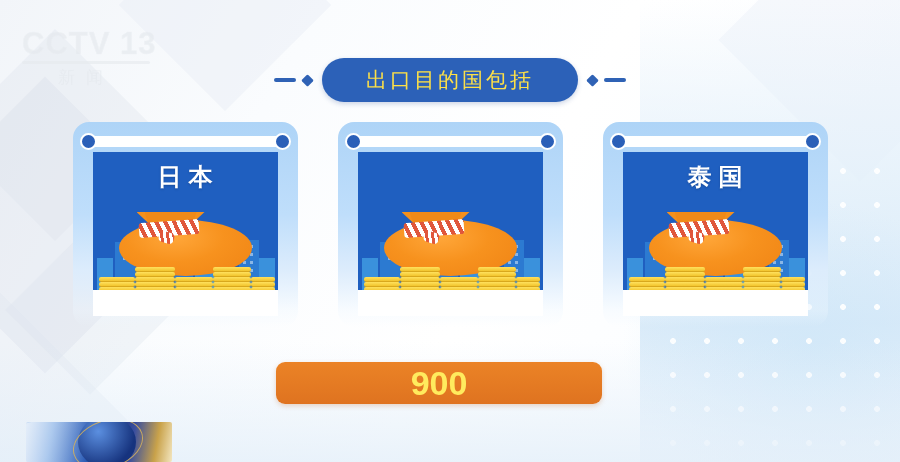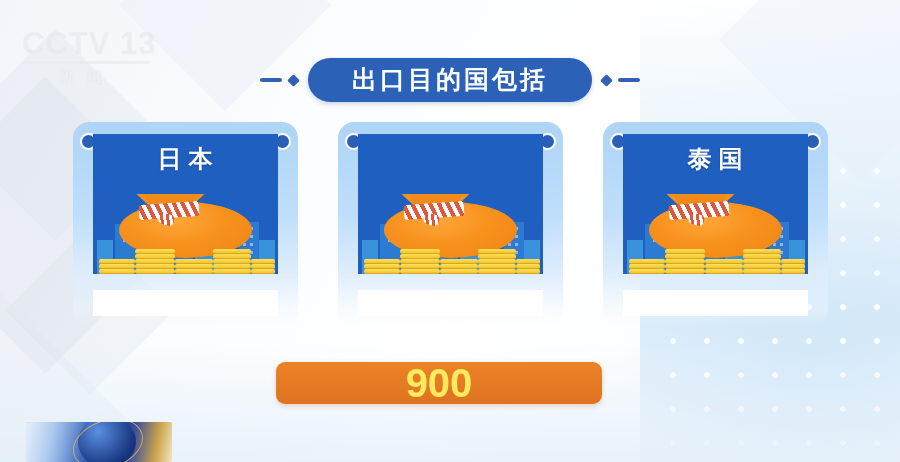--- a/index.html
+++ b/index.html
@@ -36,35 +36,35 @@
     font-family:"Liberation Sans",sans-serif;-webkit-text-stroke:.6px #e9edf1;}
   .logo-rule{width:128px;height:3px;background:#e6eaee;margin-top:1px;border-radius:2px;}
   .logo-sub{margin-top:2px;font-size:17px;color:#e4e8ed;letter-spacing:11px;text-align:center;width:128px;}
 
   
   .title-row{position:absolute;left:0;top:58px;width:900px;display:flex;align-items:center;justify-content:center;gap:10px;}
   .orn{display:flex;align-items:center;gap:7px;}
   .orn .dash{width:22px;height:4px;background:#2f62b5;border-radius:2px;}
   .orn .dia{width:9px;height:9px;background:#2f62b5;transform:rotate(45deg);border-radius:1.5px;}
   .title-pill{background:#2c61b8;border-radius:22px;padding:7px 44px;box-shadow:0 2px 5px rgba(30,70,140,.22);}
-  .title-pill span{color:#ffffff;font-size:25px;font-weight:bold;letter-spacing:3px;
+  .title-pill span{color:#fde047;font-size:21px;font-weight:normal;letter-spacing:3px;
     font-family:"DejaVu Sans","Liberation Sans",sans-serif;line-height:30px;display:block;}
 
   
   .cards{position:absolute;left:0;top:122px;width:900px;display:flex;justify-content:center;gap:40px;}
   .card{position:relative;width:225px;height:205px;border-radius:16px;
     background:linear-gradient(180deg,#aed4f7 0%,#bfdefb 45%,#dcecfc 72%,rgba(238,247,255,.35) 92%,rgba(255,255,255,0) 100%);
     padding:0;}
   .card-bar{position:absolute;left:11px;top:14px;width:203px;height:11px;
     background:#ffffff;border-radius:6px;}
   .card-bar .pin{position:absolute;top:-3px;width:17px;height:17px;border-radius:50%;
     background:#2a5fb8;border:2px solid #ffffff;box-sizing:border-box;}
   .card-bar .pin.l{left:-4px;}
   .card-bar .pin.r{right:-4px;}
-  .panel{position:absolute;left:20px;top:12px;width:185px;height:140px;overflow:hidden;
+  .panel{position:absolute;left:20px;top:30px;width:185px;height:140px;overflow:hidden;
     background:#1f5fc0;}
   .card-label{position:absolute;left:0;top:9px;width:100%;text-align:center;color:#ffffff;
     font-size:24px;font-weight:bold;letter-spacing:7px;text-indent:7px;
     font-family:"DejaVu Sans","Liberation Sans",sans-serif;z-index:6;
     text-shadow:0 1px 2px rgba(10,40,90,.35);}
   .card-white{position:absolute;left:20px;top:168px;width:185px;height:26px;background:#ffffff;}
 
   
   .sky{position:absolute;left:0;bottom:0;width:185px;height:78px;}
   .bld{position:absolute;bottom:0;background:#2f7fd4;opacity:.85;}
@@ -97,21 +97,21 @@
     -webkit-text-stroke:4px #ffffff;paint-order:stroke fill;
     text-shadow:0 0 6px rgba(255,255,255,.95);}
   .head-line{position:absolute;left:0;top:328px;width:900px;text-align:center;
     font-size:34px;font-weight:bold;letter-spacing:0px;color:#ef7c19;
     font-family:"DejaVu Sans","Liberation Sans",sans-serif;
     -webkit-text-stroke:5px #ffffff;paint-order:stroke fill;
     text-shadow:0 0 7px rgba(255,255,255,.9);}
   .amount-bar{position:absolute;left:276px;top:362px;width:326px;height:42px;border-radius:9px;
     background:linear-gradient(180deg,#eb8326 0%,#df7320 100%);
     display:flex;align-items:center;justify-content:center;box-shadow:0 2px 5px rgba(190,100,30,.25);}
-  .amount-num{color:#ffeb5e;font-size:40px;font-weight:bold;line-height:34px;
+  .amount-num{color:#ffeb5e;font-size:34px;font-weight:bold;line-height:34px;
     font-family:"Liberation Sans",sans-serif;letter-spacing:0px;text-align:right;}
   .amount-unit{color:#ffeb5e;font-size:23px;font-weight:bold;line-height:26px;margin-left:3px;
     font-family:"DejaVu Sans","Liberation Sans",sans-serif;letter-spacing:1px;}
 
   
   .lower3{position:absolute;left:26px;bottom:0;width:146px;height:40px;overflow:hidden;
     border-radius:2px;
     background:linear-gradient(100deg,#cfe0f5 0%,#8fb6e8 18%,#2f5fb8 42%,#16337e 58%,#3a4f9e 72%,#c9a24a 88%,#f3e6c0 100%);}
   .l3-swoosh{position:absolute;left:-10px;top:-10px;width:120px;height:70px;
     background:linear-gradient(120deg,rgba(255,255,255,.55),rgba(255,255,255,0) 60%);

